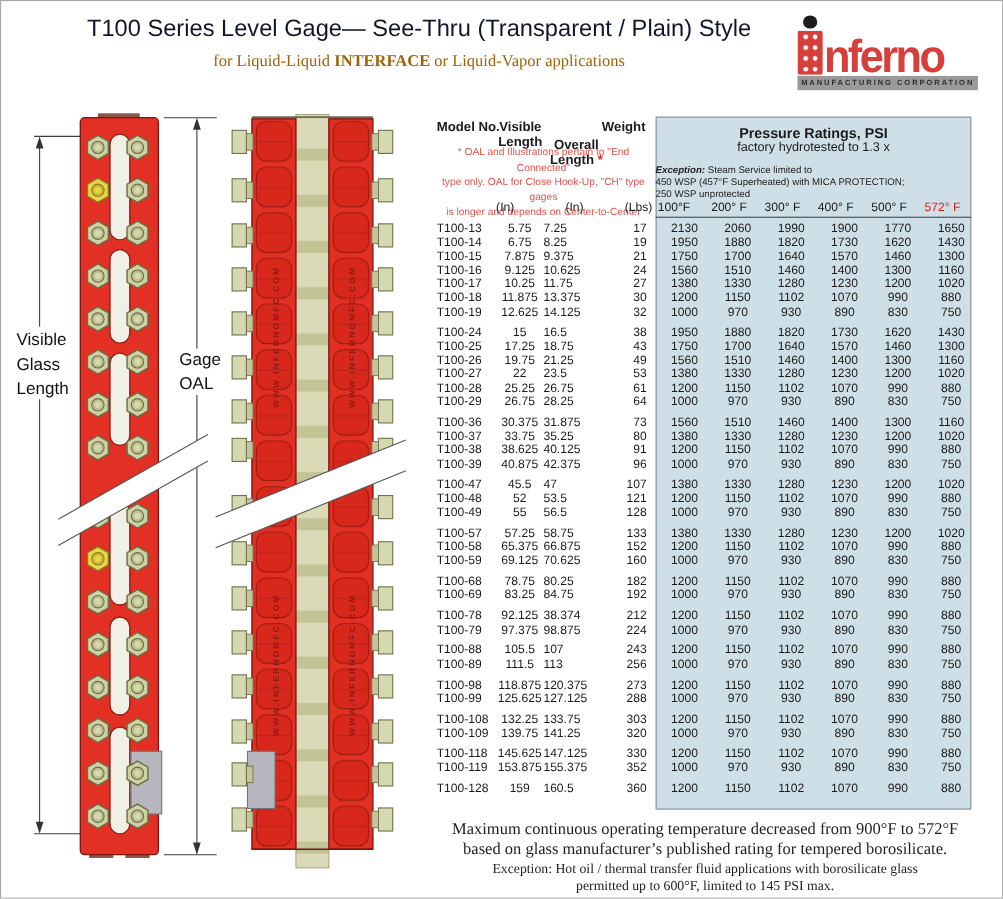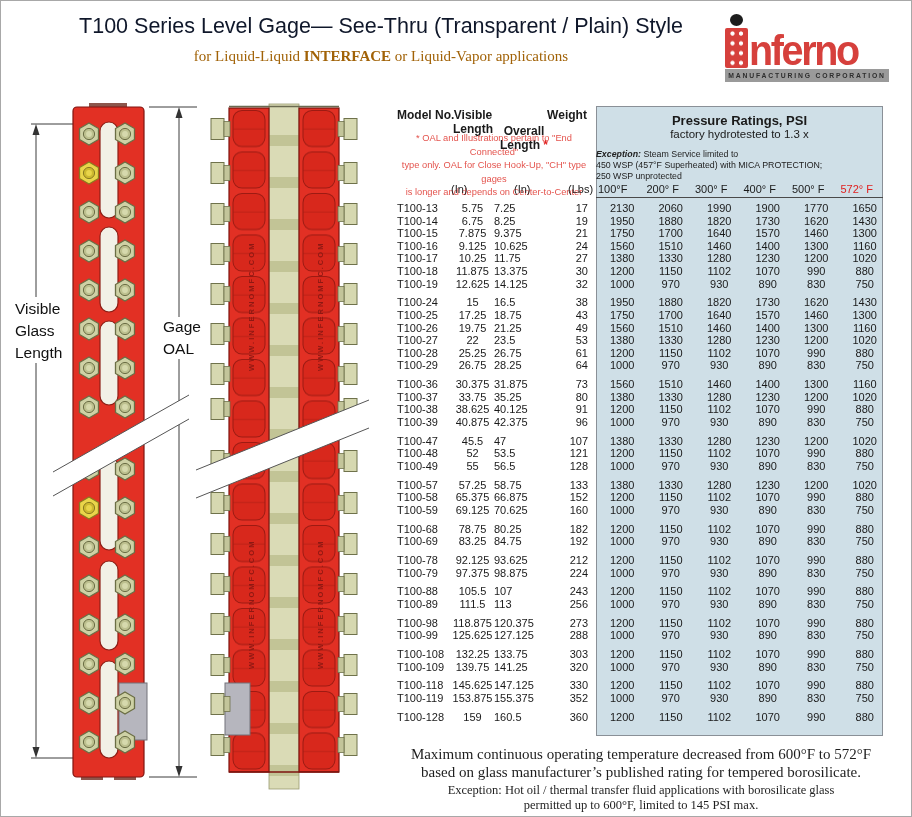--- a/index.html
+++ b/index.html
@@ -608,21 +608,21 @@
           <span class="c cp">970</span>
           <span class="c cp">930</span>
           <span class="c cp">890</span>
           <span class="c cp">830</span>
           <span class="c cp">750</span>
         </div>
 
         <div class="row sp">
           <span class="c cm">T100-78</span>
           <span class="c cv">92.125</span>
-          <span class="c co">93.625</span>
+          <span class="c co">38.374</span>
           <span class="c cw">212</span>
           <span class="c cp first">1200</span>
           <span class="c cp">1150</span>
           <span class="c cp">1102</span>
           <span class="c cp">1070</span>
           <span class="c cp">990</span>
           <span class="c cp">880</span>
         </div>
 
         <div class="row">
@@ -751,17 +751,17 @@
           <span class="c cp">1150</span>
           <span class="c cp">1102</span>
           <span class="c cp">1070</span>
           <span class="c cp">990</span>
           <span class="c cp">880</span>
         </div>
       </div>
   </div>
 
   <div class="footer">
-    <div class="f1"><span>Maximum continuous operating temperature decreased from 600°F to 572°F</span><br><span>based on glass manufacturer’s published rating for tempered borosilicate.</span></div>
+    <div class="f1"><span>Maximum continuous operating temperature decreased from 900°F to 572°F</span><br><span>based on glass manufacturer’s published rating for tempered borosilicate.</span></div>
     <div class="f2"><span>Exception: Hot oil / thermal transfer fluid applications with borosilicate glass</span><br><span>permitted up to 600°F, limited to 145 PSI max.</span></div>
   </div>
 
 </div>
 
 </body></html>

